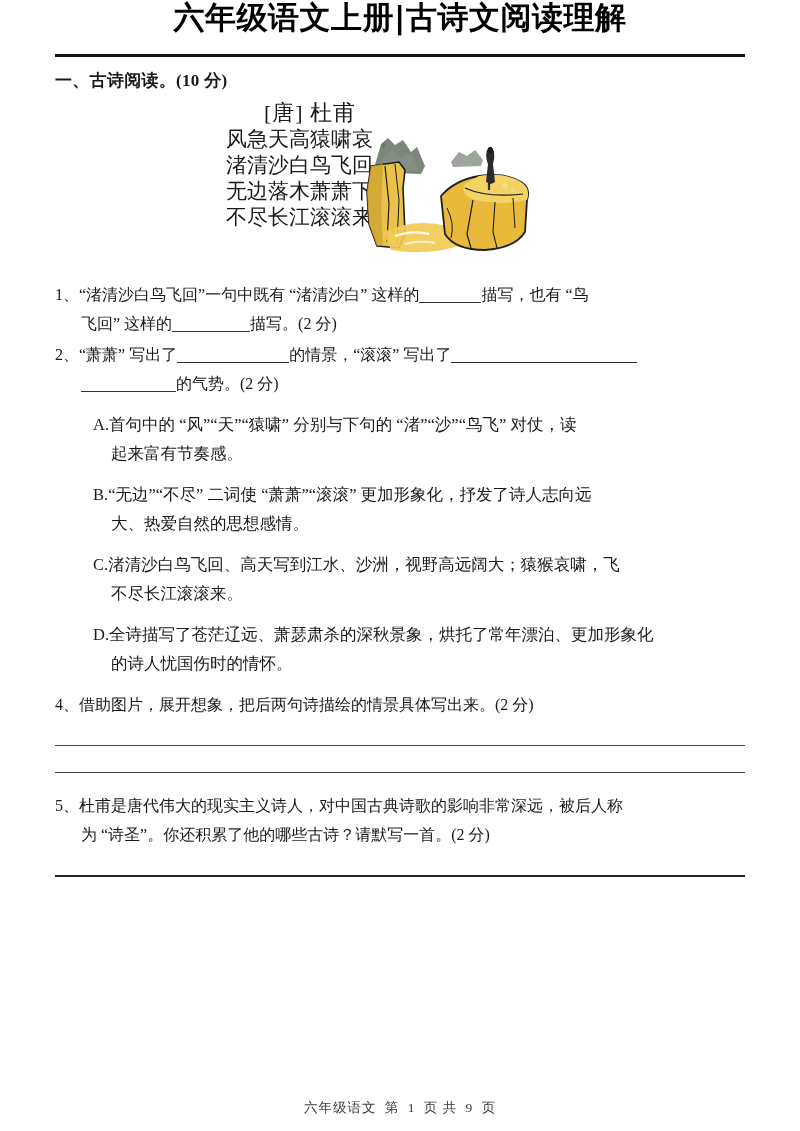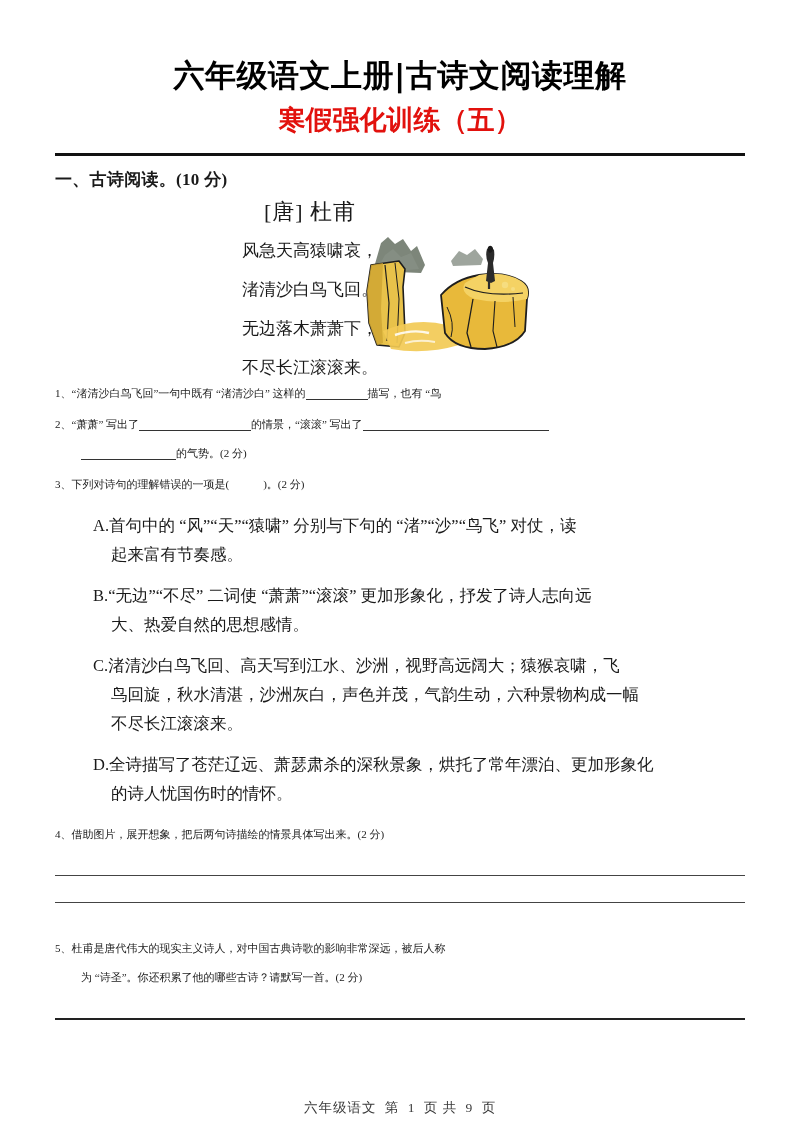--- a/index.html
+++ b/index.html
@@ -20,21 +20,20 @@
     left: 0; top: 0;
     width: 800px;
     height: 1131px;
     box-sizing: border-box;
     padding: 0 55px;
   }
 
   
   .title-main {
     margin: 0;
-    padding-top: 58px;
     text-align: center;
     font-family: "DejaVu Sans", "Liberation Sans", sans-serif;
     font-weight: bold;
     font-size: 31px;
     letter-spacing: 0.5px;
     color: #000000;
     line-height: 1.15;
   }
   .title-sub {
     margin: 0;
@@ -79,35 +78,34 @@
   }
   .poem-title {
     font-weight: bold;
     font-size: 17px;
   }
   .poem-author {
     font-size: 22px;
     letter-spacing: 1px;
   }
   .poem-line {
-    font-size: 17px;
+    font-size: 21px;
     white-space: nowrap;
-    margin-top: 13px;
   }
   .illus {
     position: absolute;
     left: 300px;
     top: 18px;
     width: 200px;
     height: 150px;
   }
 
   
   .q {
-    font-size: 11px;
+    font-size: 16px;
     line-height: 29px;
     margin: 2px 0 0 0;
     text-align: justify;
   }
   .q-num { }
   .indent {
     padding-left: 26px;
     display: block;
     text-align: justify;
   }
@@ -164,21 +162,20 @@
     letter-spacing: 1px;
   }
   .footer span { margin: 0 2px; }
 </style>
 </head>
 <body>
 
 <div class="page">
 
   <h1 class="title-main">六年级语文上册|古诗文阅读理解</h1>
-  <h2 class="title-sub">寒假强化训练（五）</h2>
   <hr class="rule-top">
 
   <div class="section-heading">
     <span>一、古诗阅读。</span><span class="pts">(10 分)</span>
   </div>
 
   <div class="poem-wrap">
     <div class="poem">
       <div class="poem-author">[唐] 杜甫</div>
       <div class="poem-line">风急天高猿啸哀，</div>
@@ -213,61 +210,60 @@
       <circle cx="158" cy="76" r="2" fill="#f6dd80"></circle>
 
       <path d="M132 36 Q136 32 139 37 Q140 44 138 50 L140 68 L136 70 L131 68 L133 50 Q130 43 132 36 Z" fill="#2b2b2b"></path>
       <path d="M133 34 Q136 31 138 35 Q138 39 135 40 Q132 38 133 34 Z" fill="#1a1a1a"></path>
       <path d="M134 68 L134 76" stroke="#2b2b2b" stroke-width="2.2"></path>
     </svg>
   </div>
 
   <div class="q">
     <span class="q-num">1、</span><span>“渚清沙白鸟飞回”一句中既有 “渚清沙白” 这样的</span><span class="blank b-sm"></span><span>描写，也有 “鸟</span>
+    <span class="indent">
+      <span>飞回” 这样的</span><span class="blank b-md"></span><span>描写。</span><span>(2 分)</span>
+    </span>
   </div>
 
   <div class="q">
     <span class="q-num">2、</span><span>“萧萧” 写出了</span><span class="blank b-xl"></span><span>的情景，“滚滚” 写出了</span><span class="blank b-fill"></span>
     <span class="indent">
       <span class="blank b-lg"></span><span>的气势。</span><span>(2 分)</span>
     </span>
   </div>
 
-  <div class="q">
-    <span class="q-num">3、</span><span>下列对诗句的理解错误的一项是(</span><span class="paren"></span><span>)。</span><span>(2 分)</span>
-  </div>
 
   <div class="opt">
     <span>A.</span><span>首句中的 “风”“天”“猿啸” 分别与下句的 “渚”“沙”“鸟飞” 对仗，读</span>
     <span class="opt-cont">起来富有节奏感。</span>
   </div>
 
   <div class="opt">
     <span>B.</span><span>“无边”“不尽” 二词使 “萧萧”“滚滚” 更加形象化，抒发了诗人志向远</span>
     <span class="opt-cont">大、热爱自然的思想感情。</span>
   </div>
 
   <div class="opt">
     <span>C.</span><span>渚清沙白鸟飞回、高天写到江水、沙洲，视野高远阔大；猿猴哀啸，飞</span>
-    <span class="opt-cont">鸟回旋，秋水清湛，沙洲灰白，声色并茂，气韵生动，六种景物构成一幅</span>
     <span class="opt-cont">不尽长江滚滚来。</span>
   </div>
 
   <div class="opt">
     <span>D.</span><span>全诗描写了苍茫辽远、萧瑟肃杀的深秋景象，烘托了常年漂泊、更加形象化</span>
     <span class="opt-cont">的诗人忧国伤时的情怀。</span>
   </div>
 
   <div class="q">
     <span class="q-num">4、</span><span>借助图片，展开想象，把后两句诗描绘的情景具体写出来。</span><span>(2 分)</span>
   </div>
   <hr class="answer-line">
   <hr class="answer-line">
 
-  <div class="q" style="margin-top:31px;">
+  <div class="q" style="margin-top:18px;">
     <span class="q-num">5、</span><span>杜甫是唐代伟大的现实主义诗人，对中国古典诗歌的影响非常深远，被后人称</span>
     <span class="indent">
       <span>为 “诗圣”。你还积累了他的哪些古诗？请默写一首。</span><span>(2 分)</span>
     </span>
   </div>
   <hr class="rule-bottom">
 
   <div class="footer">
     <span>六年级语文</span>
     <span>第</span>

